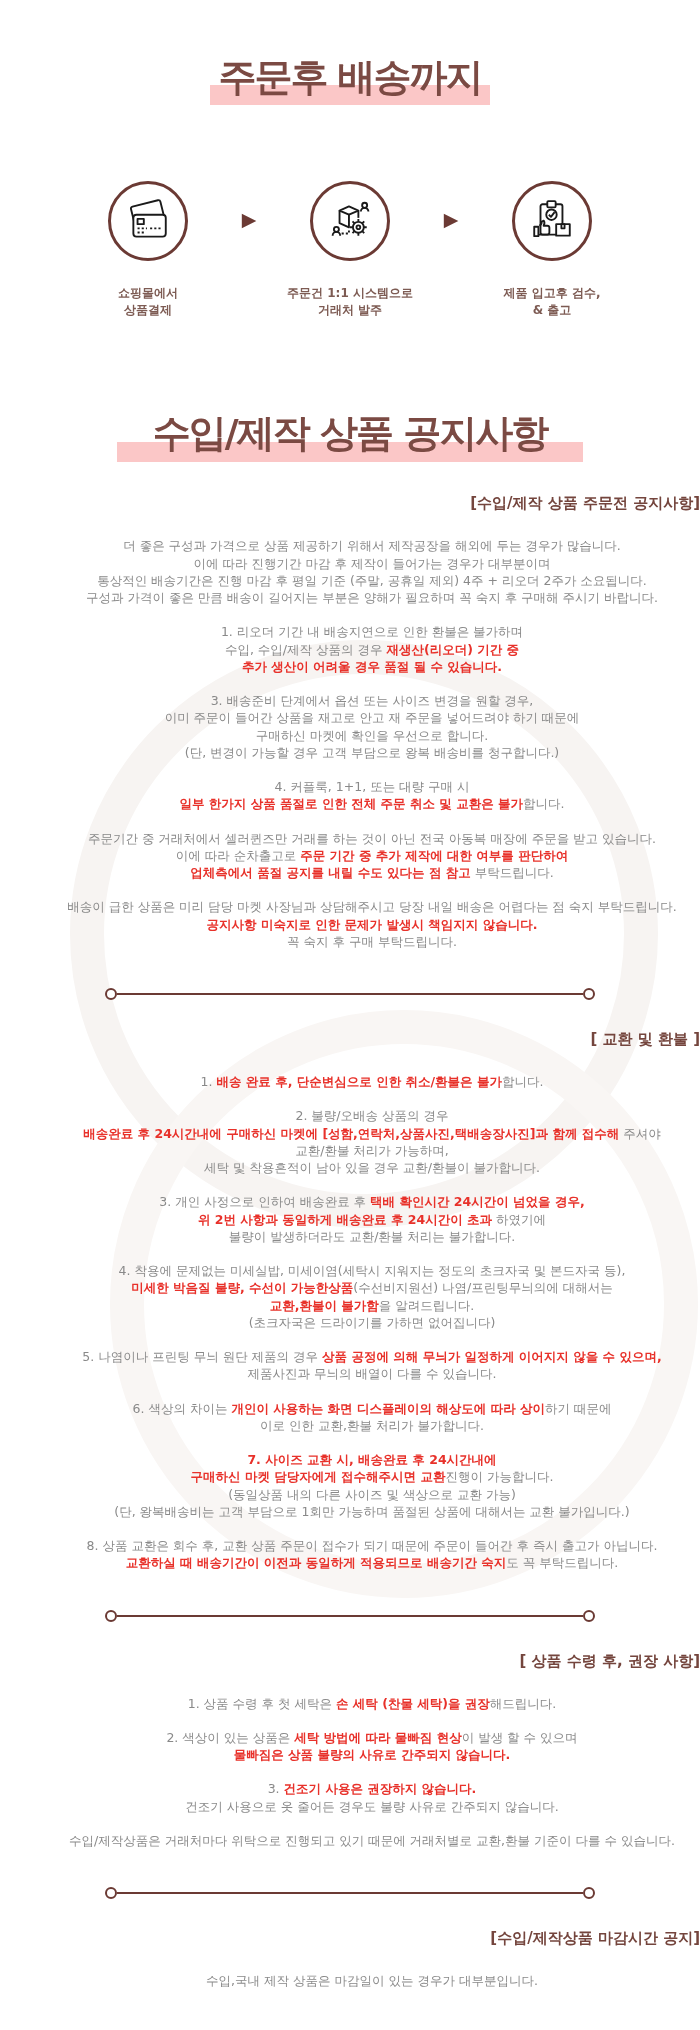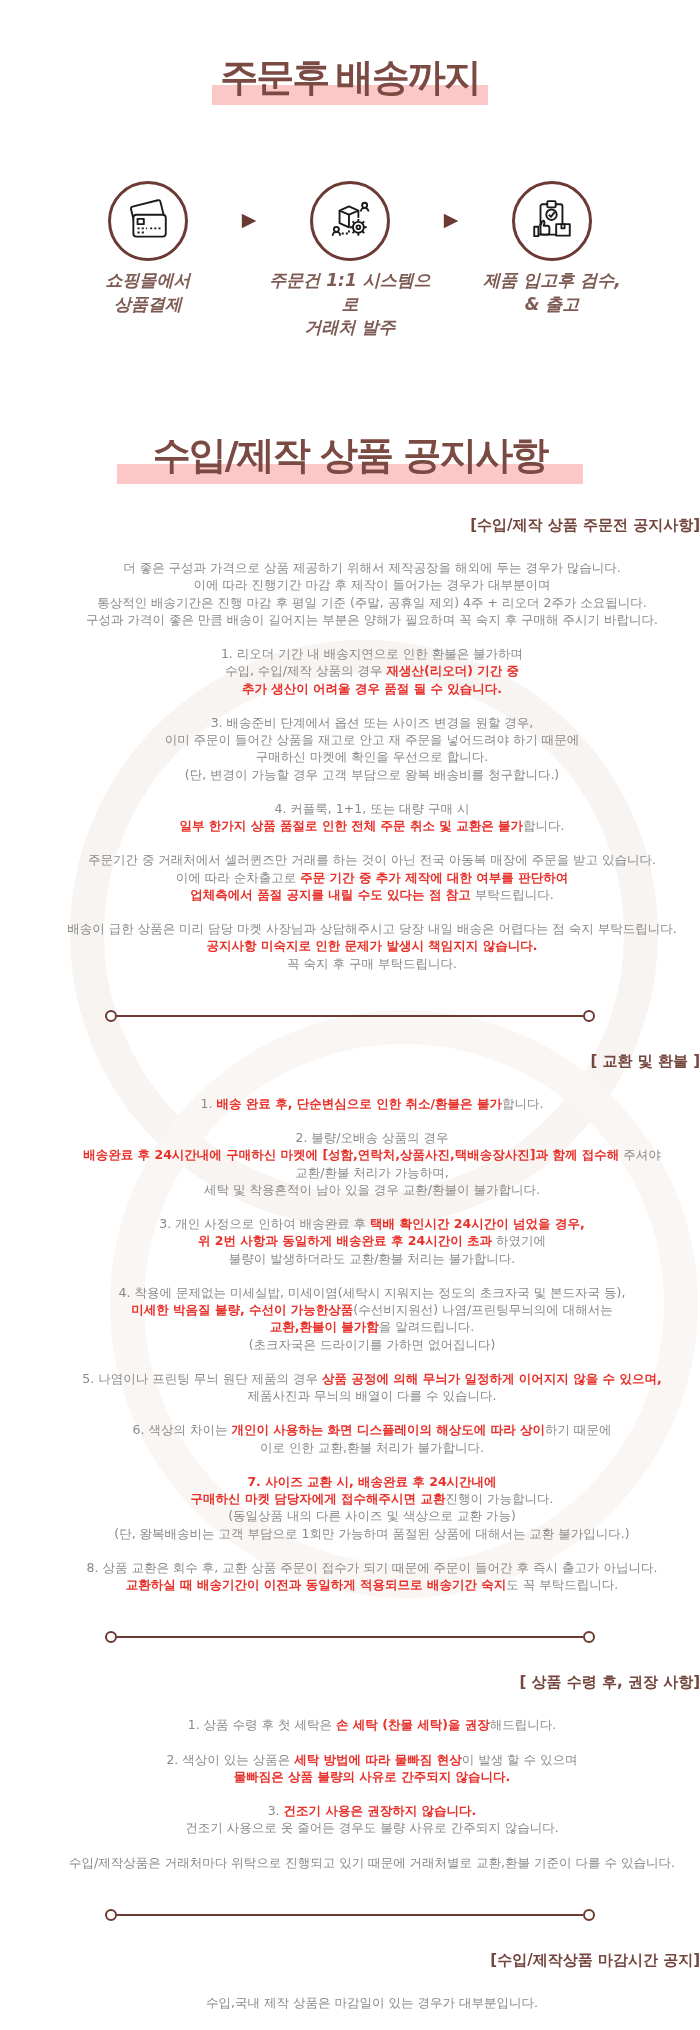--- a/index.html
+++ b/index.html
@@ -13,30 +13,30 @@
   .wm2{width:520px;height:520px;left:110px;top:1010px;border-color:#f9f6f4;}
 
   
   .big-title{text-align:center;}
   .big-title span{
     display:inline-block;font-size:38px;font-weight:800;letter-spacing:-2px;
     color:#7b4a43;line-height:1.05;
     background:linear-gradient(to bottom,transparent 58%,#fbc7c7 58%);
     padding:0 8px 7px 8px;
   }
-  .hero-title{padding-top:58px;font-family:Liberation Serif, serif;}
+  .hero-title{padding-top:58px;}
   .banner-title{margin-top:96px;}
   .banner-title span{padding:0 36px 8px 36px;}
 
   
   .steps{display:flex;justify-content:center;align-items:flex-start;margin-top:76px;}
   .step{width:168px;text-align:center;}
   .step-circle{width:74px;height:74px;border:3px solid #6b3a34;border-radius:50%;
     margin:0 auto;display:flex;align-items:center;justify-content:center;background:#fff;}
-  .step-label{margin-top:8px;font-size:17px;font-weight:600;color:#7d5b53;line-height:1.4;font-style:italic;}
+  .step-label{margin-top:24px;font-size:12px;font-weight:600;color:#7d5b53;line-height:1.4;}
   .arrow{width:34px;color:#6b3a34;font-size:19px;text-align:center;padding-top:27px;}
 
   
   .sec-header{text-align:right;color:#74453d;font-weight:bold;font-size:15px;margin:30px 0 24px;}
   .notice{text-align:center;font-size:12.5px;line-height:1.38;}
   .notice p.blk{margin:0 0 17px 0;padding-left:44px;}
   .gray{color:#898989;}
   .red{color:#e8312a;font-weight:bold;text-align:center;}
 
   

